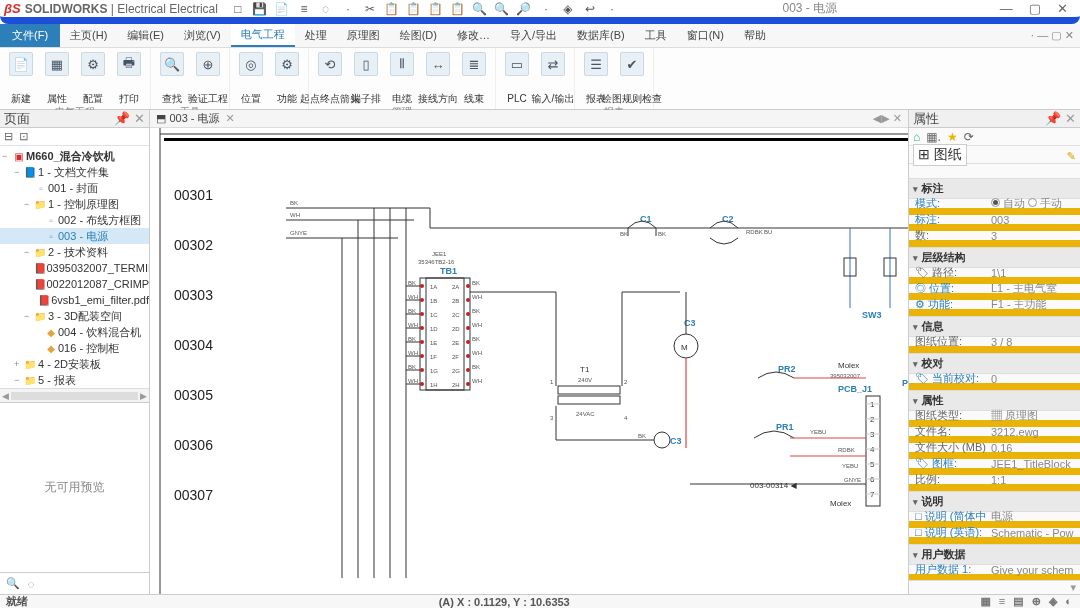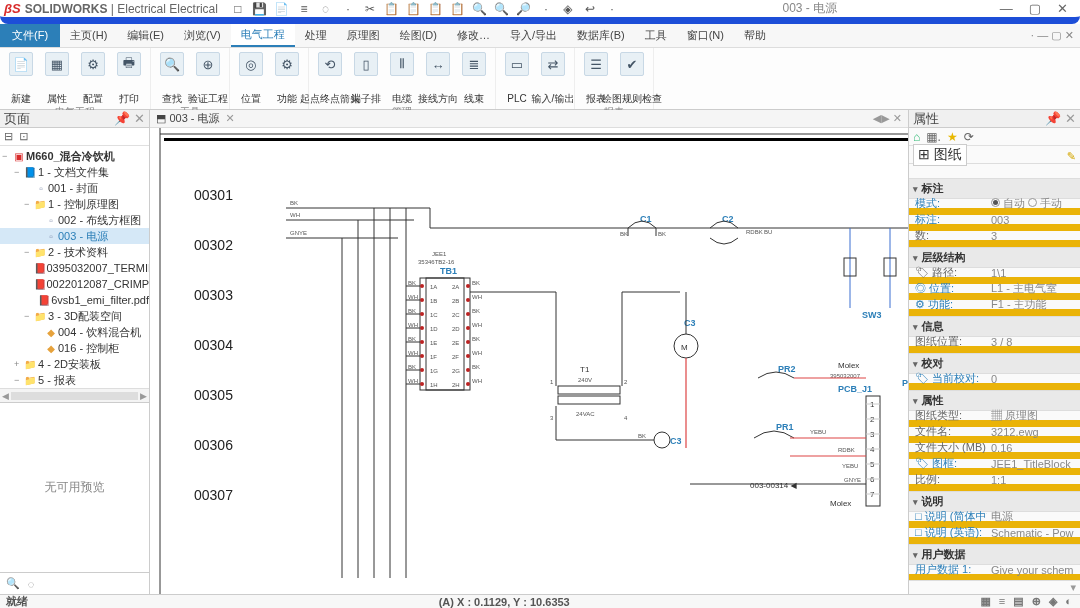--- a/index.html
+++ b/index.html
@@ -48,21 +48,21 @@
 .ic-comp { color: #e6a23c; }
 .scroll-h { height: 14px; background: #f4f4f4; border-top: 1px solid #ddd; display: flex; align-items: center; justify-content: space-between; padding: 0 2px; color: #999; font-size: 9px; }
 .preview { height: 170px; border-top: 1px solid #ccc; display: flex; align-items: center; justify-content: center; color: #888; font-size: 12px; background: #fff; }
 .left-bottom { height: 22px; border-top: 1px solid #ccc; display: flex; align-items: center; gap: 8px; padding: 0 6px; color: #777; }
 
 .center-panel { flex: 1; display: flex; flex-direction: column; background: #be185d; position: relative; overflow: hidden; }
 .doc-tab { height: 18px; background: #f5f5f5; border-bottom: 1px solid #ddd; display: flex; align-items: center; padding: 0 6px; font-size: 11px; color: #444; }
 .doc-tab .spacer { flex: 1; }
 .canvas-wrap { flex: 1; position: relative; overflow: hidden; background: #fff; }
 .canvas { position: absolute; inset: 0; }
-.row-nums { position: absolute; left: 44px; top: 42px; font-size: 14px; color: #222; }
+.row-nums { position: absolute; left: 24px; top: 42px; font-size: 14px; color: #222; }
 .row-nums div { height: 50px; display: flex; align-items: center; }
 .schem { position: absolute; inset: 0; }
 
 .right-panel { width: 172px; border-left: 1px solid #ccc; display: flex; flex-direction: column; background: #fafafa; }
 .right-panel .toolbar-row { height: 18px; border-bottom: 1px solid #e0e0e0; display: flex; align-items: center; padding: 0 4px; gap: 6px; color: #666; font-size: 12px; }
 .prop-tabs { height: 18px; border-bottom: 1px solid #ddd; display: flex; align-items: center; padding: 0 4px; gap: 4px; font-size: 14px; }
 .prop-body { flex: 1; overflow: hidden; font-size: 11px; }
 .prop-section { background: #e9e9e9; border-top: 1px solid #ddd; border-bottom: 1px solid #ddd; padding: 2px 4px; font-weight: 600; color: #333; display: flex; align-items: center; }
 .prop-section::before { content: "▾"; margin-right: 4px; color: #666; font-size: 9px; }
 .prop-row { display: flex; border-bottom: 7px solid #eab308; height: 16px; align-items: center; }

